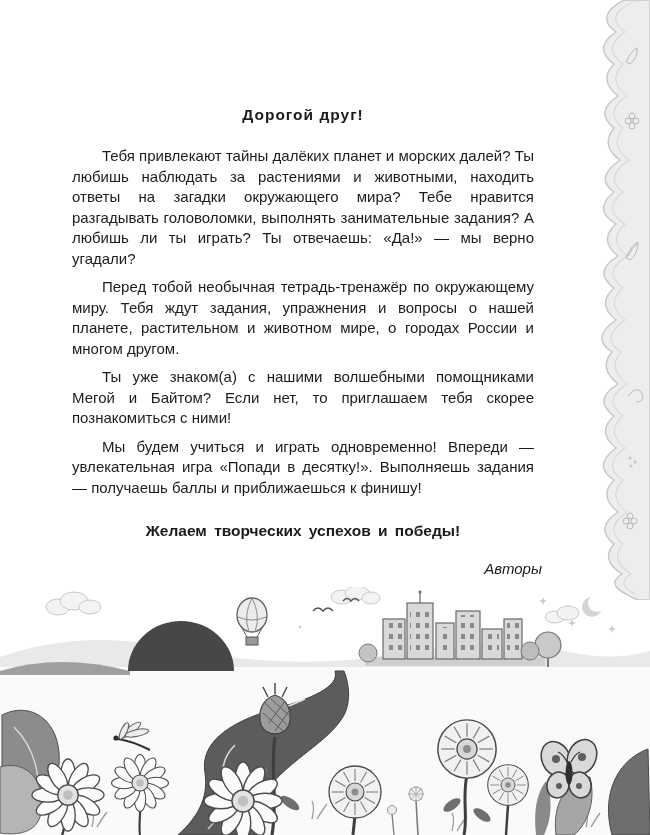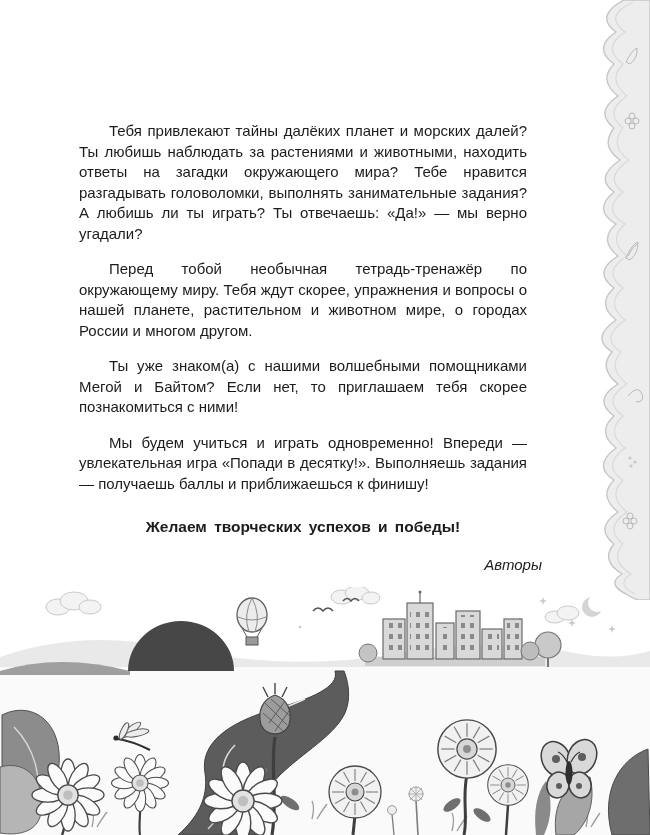--- a/index.html
+++ b/index.html
@@ -9,21 +9,21 @@
     font-family:"Liberation Sans",sans-serif;
   }
   .content{
     position:absolute;left:64px;top:106px;width:478px;
   }
   .title{
     margin:0 0 22px 0;text-align:center;
     font-size:15.5px;font-weight:bold;letter-spacing:1px;
   }
   .para{
-    margin:15px;text-align:justify;text-indent:30px;
+    margin:8px;text-align:justify;text-indent:30px;
     font-size:15px;line-height:20.5px;
   }
   .closing{
     margin:24px 0 0 0;text-align:center;
     font-size:15.5px;font-weight:bold;word-spacing:3px;
   }
   .signature{
     margin:20px 0 0 0;text-align:right;font-style:italic;font-size:15px;
   }
   .deco-border{position:absolute;top:0;right:0;width:70px;height:600px;}
@@ -63,22 +63,23 @@
           <circle cx="54" cy="521" r="3"></circle>
         <circle cx="50" cy="526" r="3"></circle>
           <circle cx="46" cy="521" r="3"></circle>
       </g>
       <path d="M46,62 q6,-12 11,-14 q1,10 -7,16 z"></path>
     </g>
   </svg>
 </div>
 
 <div class="content">
+  <h1 class="title">Дорогой  друг!</h1>
   <p class="para">Тебя привлекают тайны далёких планет и морских далей? Ты любишь наблюдать за растениями и животными, находить ответы на загадки окружающего мира? Тебе нравится разгадывать головоломки, выполнять занимательные задания? А любишь ли ты играть? Ты отвечаешь: «Да!» — мы верно угадали?</p>
-  <p class="para">Перед тобой необычная тетрадь-тренажёр по окружающему миру. Тебя ждут скорее, упражнения и вопросы о нашей планете, растительном и животном мире, о городах России и многом другом.</p>
+  <p class="para">Перед тобой необычная тетрадь-тренажёр по окружающему миру. Тебя ждут задания, упражнения и вопросы о нашей планете, растительном и животном мире, о городах России и многом другом.</p>
   <p class="para">Ты уже знаком(а) с нашими волшебными помощниками Мегой и Байтом? Если нет, то приглашаем тебя скорее познакомиться с ними!</p>
   <p class="para">Мы будем учиться и играть одновременно! Впереди — увлекательная игра «Попади в десятку!». Выполняешь задания — получаешь баллы и приближаешься к финишу!</p>
   <p class="closing">Желаем  творческих  успехов  и  победы!</p>
   <p class="signature">Авторы</p>
 </div>
 
 <div class="illustration">
   <svg width="650" height="248" viewBox="0 0 650 248">
     <defs>
       <pattern id="win" width="9" height="11" patternUnits="userSpaceOnUse">

